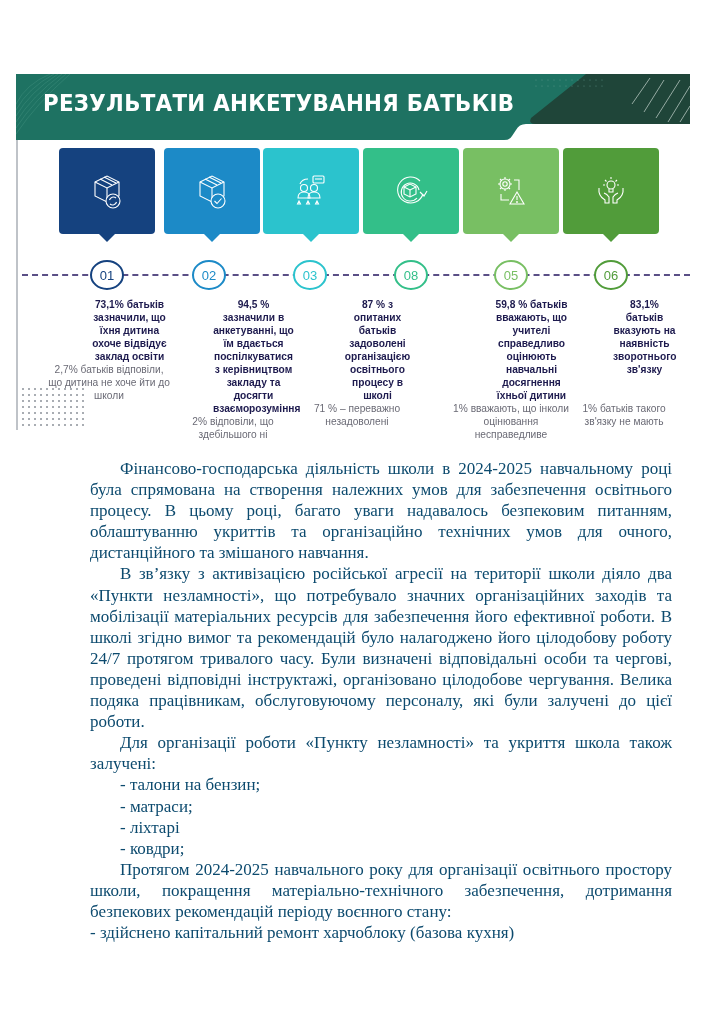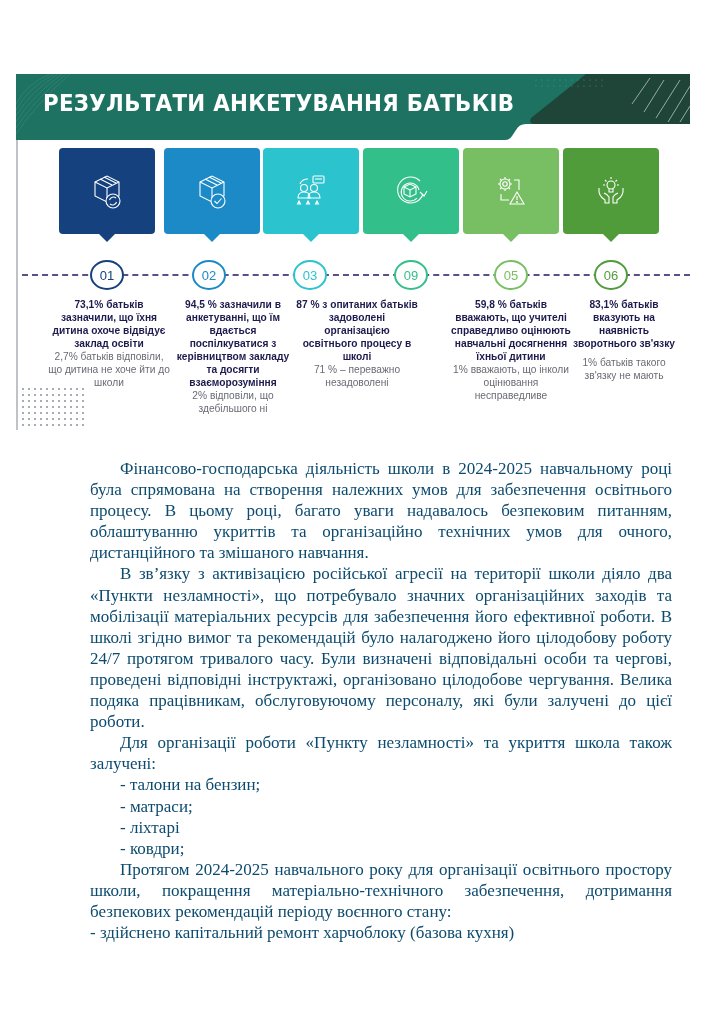--- a/index.html
+++ b/index.html
@@ -35,21 +35,21 @@
     position: absolute; top: 186px; width: 34px; height: 30px; border-radius: 50%;
     background: #fff; border: 2px solid var(--c);
     font-family: "Liberation Sans", sans-serif; font-size: 13px; color: var(--c);
     display: flex; align-items: center; justify-content: center;
   }
 
   .stat {
     position: absolute; top: 224px; width: 118px; text-align: center;
     font-family: "Liberation Sans", sans-serif; font-size: 10.2px; line-height: 13px;
   }
-  .stat .main { color: #1d1a4e; font-weight: bold; }
+  .stat .main { color: #1d1a4e; font-weight: bold; margin-left: 41px; }
   .stat .sub { color: #6a6a75; }
 
   .dots {
     position: absolute; left: 4px; top: 312px; width: 66px; height: 42px;
     background-image: radial-gradient(circle, #a9adb3 0.8px, transparent 1px);
     background-size: 6px 6px;
   }
 
   
   .body-text {
@@ -194,21 +194,21 @@
         <path d="M33 18 Q34 26 27 30 V33 H23 V27 Q25 24 28 23"></path>
       </svg>
     </div>
   </div>
 
   <div class="timeline"></div>
 
   <div class="step-circle" style="left:74px; --c:#15427f;">01</div>
   <div class="step-circle" style="left:176px; --c:#1c8ac7;">02</div>
   <div class="step-circle" style="left:277px; --c:#2bc3cd;">03</div>
-  <div class="step-circle" style="left:378px; --c:#33bf89;">09</div>
+  <div class="step-circle" style="left:378px; --c:#33bf89;">08</div>
   <div class="step-circle" style="left:478px; --c:#78bf63;">05</div>
   <div class="step-circle" style="left:578px; --c:#519c3a;">06</div>
 
   <div class="stat" style="left:32px; width:122px;">
     <div class="main">73,1% батьків зазначили, що їхня дитина охоче відвідує заклад освіти</div>
     <div class="sub">2,7% батьків відповіли, що дитина не хоче йти до школи</div>
   </div>
   <div class="stat" style="left:156px; width:122px;">
     <div class="main">94,5 % зазначили в анкетуванні, що їм вдається поспілкуватися з керівництвом закладу та досягти взаєморозуміння</div>
     <div class="sub">2% відповіли, що здебільшого ні</div>
@@ -216,21 +216,21 @@
   <div class="stat" style="left:280px; width:122px;">
     <div class="main">87 % з опитаних батьків задоволені організацією освітнього процесу в школі</div>
     <div class="sub">71 %  – переважно незадоволені</div>
   </div>
   <div class="stat" style="left:434px; width:122px;">
     <div class="main">59,8 % батьків вважають, що учителі справедливо оцінюють навчальні досягнення їхньої дитини</div>
     <div class="sub">1% вважають, що інколи оцінювання несправедливе</div>
   </div>
   <div class="stat" style="left:556px; width:104px;">
     <div class="main">83,1% батьків вказують на наявність зворотнього зв'язку</div>
-    <div class="sub" style="margin-top:6px;">1% батьків такого зв'язку не мають</div>
+    <div class="sub" style="margin-top:26px;">1% батьків такого зв'язку не мають</div>
   </div>
 
   <div class="dots"></div>
 </div>
 
 <div class="body-text">
   <p class="indent">Фінансово-господарська діяльність школи в 2024-2025 навчальному році була спрямована на створення належних умов для забезпечення освітнього процесу. В цьому році, багато уваги надавалось безпековим питанням, облаштуванню укриттів та організаційно технічних умов для очного, дистанційного та змішаного навчання.</p>
   <p class="indent">В зв’язку з активізацією російської агресії на території школи діяло два «Пункти незламності», що потребувало значних організаційних заходів та мобілізації матеріальних ресурсів для забезпечення його ефективної роботи. В школі згідно вимог та рекомендацій було налагоджено його цілодобову роботу 24/7 протягом тривалого часу. Були визначені відповідальні особи та чергові, проведені відповідні інструктажі, організовано цілодобове чергування. Велика подяка працівникам, обслуговуючому персоналу,  які були залучені до цієї роботи.</p>
   <p class="indent">Для організації роботи «Пункту незламності» та укриття школа також залучені:</p>
   <p class="list-item">- талони на бензин;</p>

